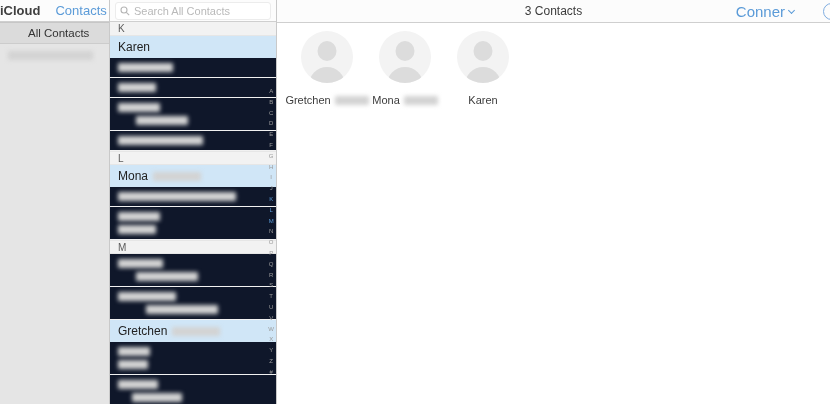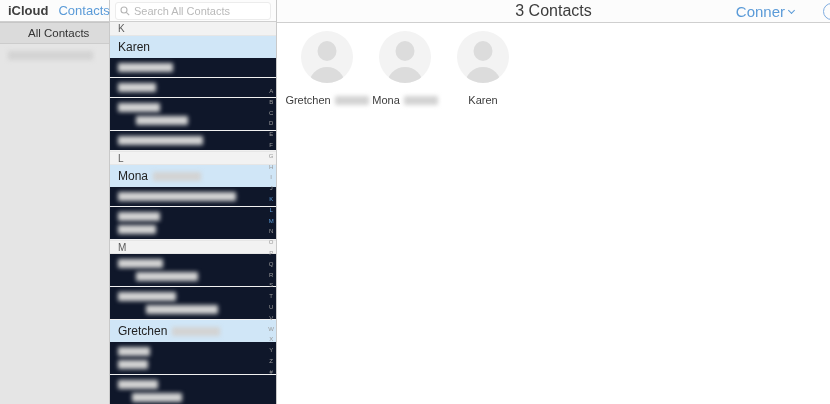--- a/index.html
+++ b/index.html
@@ -6,23 +6,23 @@
   body{
     width:830px;height:404px;overflow:hidden;
     font-family:"Liberation Sans",sans-serif;
     background:#ffffff;
     -webkit-font-smoothing:antialiased;
   }
   .app{display:flex;width:830px;height:404px;}
 
   
   .sidebar{width:110px;min-width:110px;background:#e5e5e5;border-right:1px solid #c9c9c9;display:flex;flex-direction:column;box-sizing:border-box;}
-  .sidebar-header{height:22px;min-height:22px;background:#fcfcfc;border-bottom:1px solid #cfcfcf;display:flex;align-items:center;padding-left:8px;box-sizing:border-box;white-space:nowrap;gap:6px;}
+  .sidebar-header{height:22px;min-height:22px;background:#fcfcfc;border-bottom:1px solid #cfcfcf;display:flex;align-items:center;box-sizing:border-box;white-space:nowrap;}
   .app-title{font-weight:bold;font-size:13px;color:#3f3f3f;}
-  .app-section{color:#5b9bd8;font-size:13px;margin-left:4px;display:flex;align-items:flex-start;cursor:default;}
+  .app-section{color:#5b9bd8;font-size:13px;margin-left:15px;display:flex;align-items:flex-start;cursor:default;}
   .chev{display:inline-block;width:4px;height:4px;border-right:1.3px solid currentColor;border-bottom:1.3px solid currentColor;transform:rotate(45deg);margin-left:4px;margin-top:-2px;}
   .sidebar-item{height:22px;min-height:22px;display:flex;align-items:center;padding-left:8px;font-size:11.5px;color:#333;box-sizing:border-box;}
   .sidebar-item.selected{background:#dbdbdb;border-top:1px solid #c6c6c6;border-bottom:1px solid #cccccc;padding-left:28px;}
 
   
   .blur{background:#d3d3d3;filter:blur(2px);border-radius:1px;height:9px;flex:none;}
 
   
   .list-col{width:167px;min-width:167px;background:#0f172a;border-right:1px solid #c9c9c9;position:relative;display:flex;flex-direction:column;box-sizing:border-box;}
   .search-bar{height:22px;min-height:22px;background:#fcfcfc;border-bottom:1px solid #cfcfcf;display:flex;align-items:center;padding:0 5px;box-sizing:border-box;}
@@ -34,21 +34,21 @@
   .contact-row{height:22px;display:flex;align-items:center;padding-left:8px;font-size:12px;color:#222;box-sizing:border-box;gap:5px;}
   .contact-row.selected{background:#d0e6f7;}
   .redacted-row{padding:5px 0 5px 8px;border-bottom:1px solid #f1f1f1;display:flex;flex-direction:column;gap:4px;box-sizing:border-box;}
   .alpha-index{position:absolute;top:86px;right:2px;display:flex;flex-direction:column;align-items:center;z-index:5;}
   .alpha-index span{font-size:6px;line-height:10.8px;height:10.8px;color:#9a9a9a;cursor:default;}
   .alpha-index span.active{color:#5b9bd8;}
 
   
   .main-col{flex:1;display:flex;flex-direction:column;background:#ffffff;min-width:0;}
   .main-header{height:22px;min-height:22px;background:#fcfcfc;border-bottom:1px solid #cfcfcf;position:relative;display:flex;align-items:center;justify-content:center;overflow:hidden;}
-  .main-title{font-size:16px;color:#3c3c3c;}
+  .main-title{font-size:12px;color:#3c3c3c;}
   .account{position:absolute;right:36px;top:0;height:22px;color:#5b9bd8;font-size:15px;display:flex;align-items:center;cursor:default;}
   .help-circle{position:absolute;right:-10px;top:3px;width:15px;height:15px;border:1.5px solid #7face0;border-radius:50%;}
   .cards{display:flex;gap:6px;padding:8px 0 0 14px;}
   .card{width:72px;display:flex;flex-direction:column;align-items:center;}
   .avatar{width:52px;height:52px;border-radius:50%;background:#f3f3f3;overflow:hidden;position:relative;}
   .avatar .head{position:absolute;top:10px;left:50%;transform:translateX(-50%);width:19px;height:20px;border-radius:50%;background:#dcdcdc;}
   .avatar .torso{position:absolute;bottom:-8px;left:50%;transform:translateX(-50%);width:36px;height:24px;border-radius:18px 18px 0 0;background:#dcdcdc;}
   .card-name{margin-top:11px;font-size:11px;color:#3c3c3c;display:flex;align-items:center;gap:4px;white-space:nowrap;}
 </style>
 </head>

